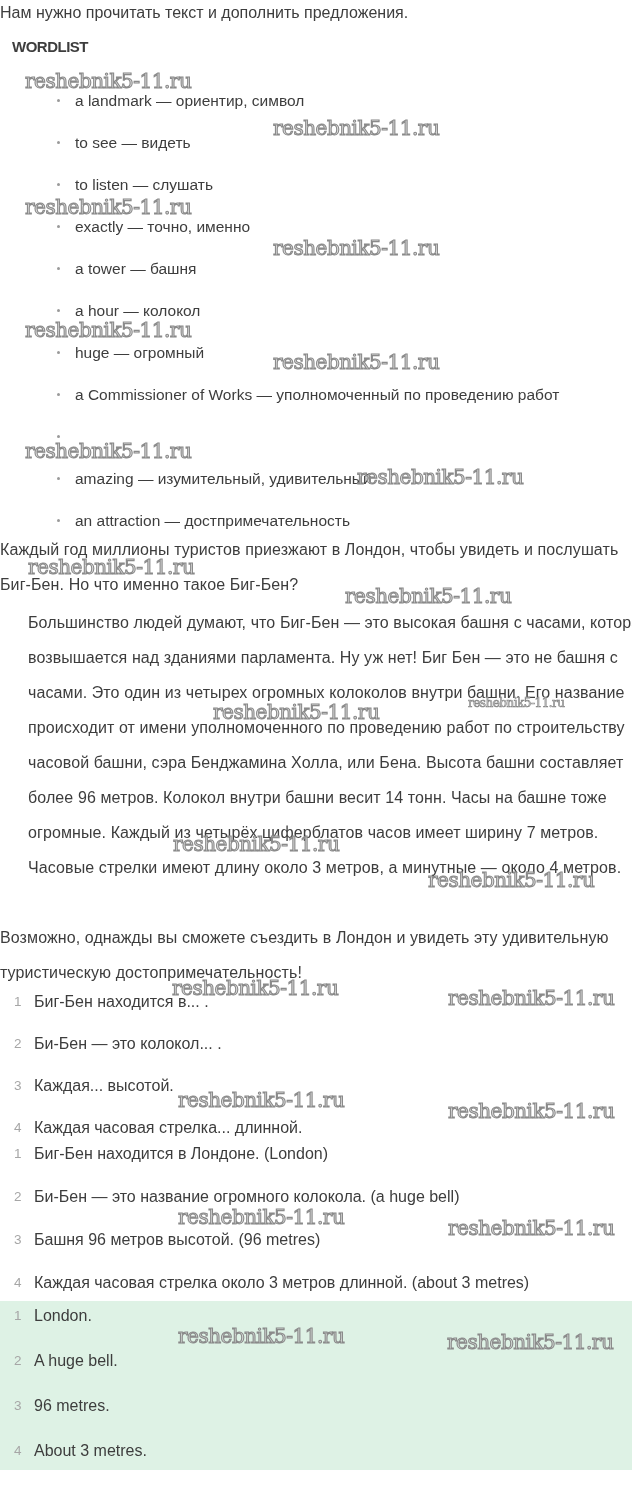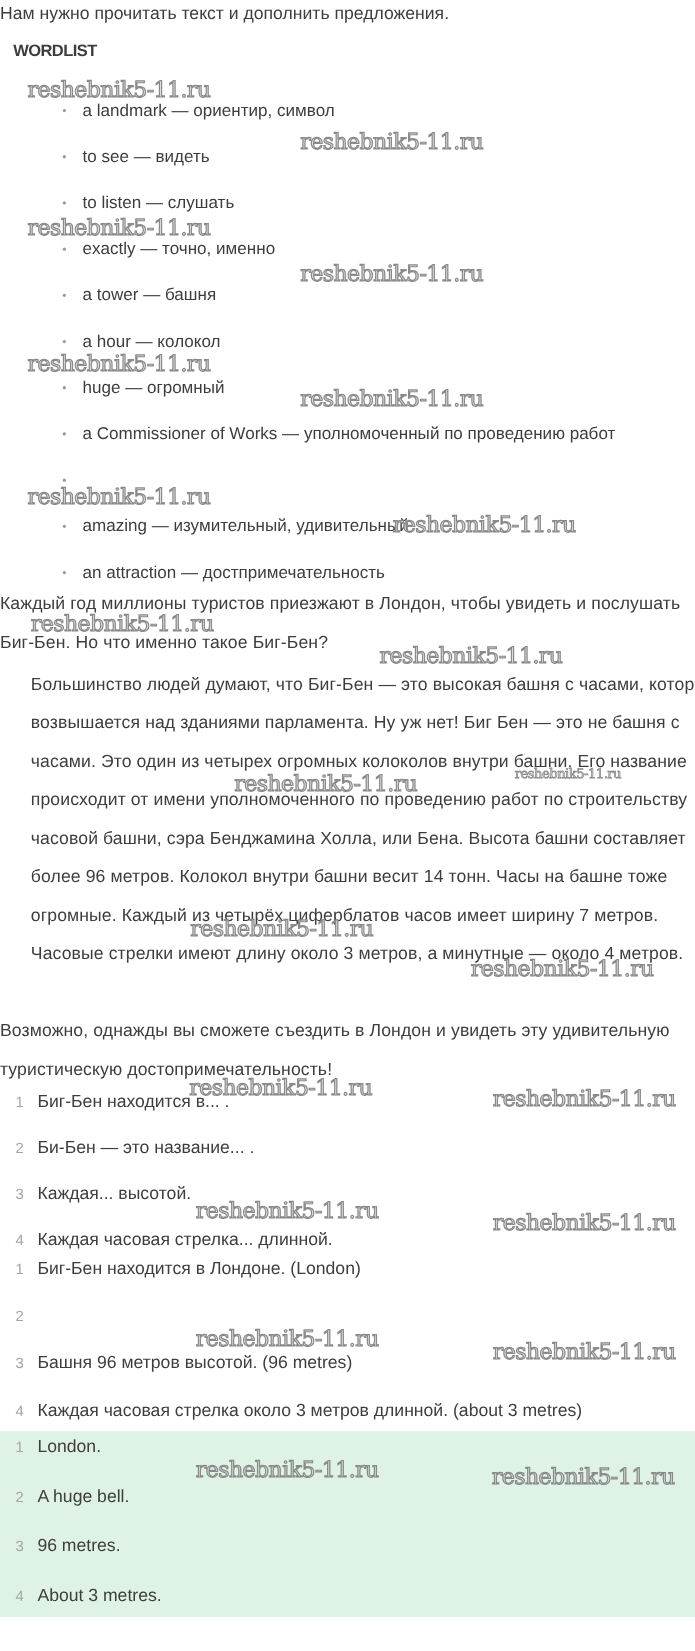--- a/index.html
+++ b/index.html
@@ -140,39 +140,40 @@
   <p class="para p2">Большинство людей думают, что Биг-Бен — это высокая башня с часами, которая возвышается над зданиями парламента. Ну уж нет! Биг Бен — это не башня с часами. Это один из четырех огромных колоколов внутри башни. Его название происходит от имени уполномоченного по проведению работ по строительству часовой башни, сэра Бенджамина Холла, или Бена. Высота башни составляет более 96 метров. Колокол внутри башни весит 14 тонн. Часы на башне тоже огромные. Каждый из четырёх циферблатов часов имеет ширину 7 метров. Часовые стрелки имеют длину около 3 метров, а минутные — около 4 метров.</p>
   <p class="para p3">Возможно, однажды вы сможете съездить в Лондон и увидеть эту удивительную туристическую достопримечательность!</p>
 
   <ol class="qlist questions">
     <li>
         <span class="num">1</span>
         <span>Биг-Бен находится в... .</span>
       </li>
     <li>
         <span class="num">2</span>
-        <span>Би-Бен — это название... .</span>
+        <span>Би-Бен — это колокол... .</span>
       </li>
     <li>
         <span class="num">3</span>
         <span>Каждая... высотой.</span>
       </li>
     <li>
         <span class="num">4</span>
         <span>Каждая часовая стрелка... длинной.</span>
       </li>
   </ol>
 
   <ol class="qlist answers-ru">
     <li>
         <span class="num">1</span>
         <span>Биг-Бен находится в Лондоне. (London)</span>
       </li>
     <li>
         <span class="num">2</span>
+        <span>Би-Бен — это название огромного колокола. (a huge bell)</span>
       </li>
     <li>
         <span class="num">3</span>
         <span>Башня 96 метров высотой. (96 metres)</span>
       </li>
     <li>
         <span class="num">4</span>
         <span>Каждая часовая стрелка около 3 метров длинной. (about 3 metres)</span>
       </li>
   </ol>

